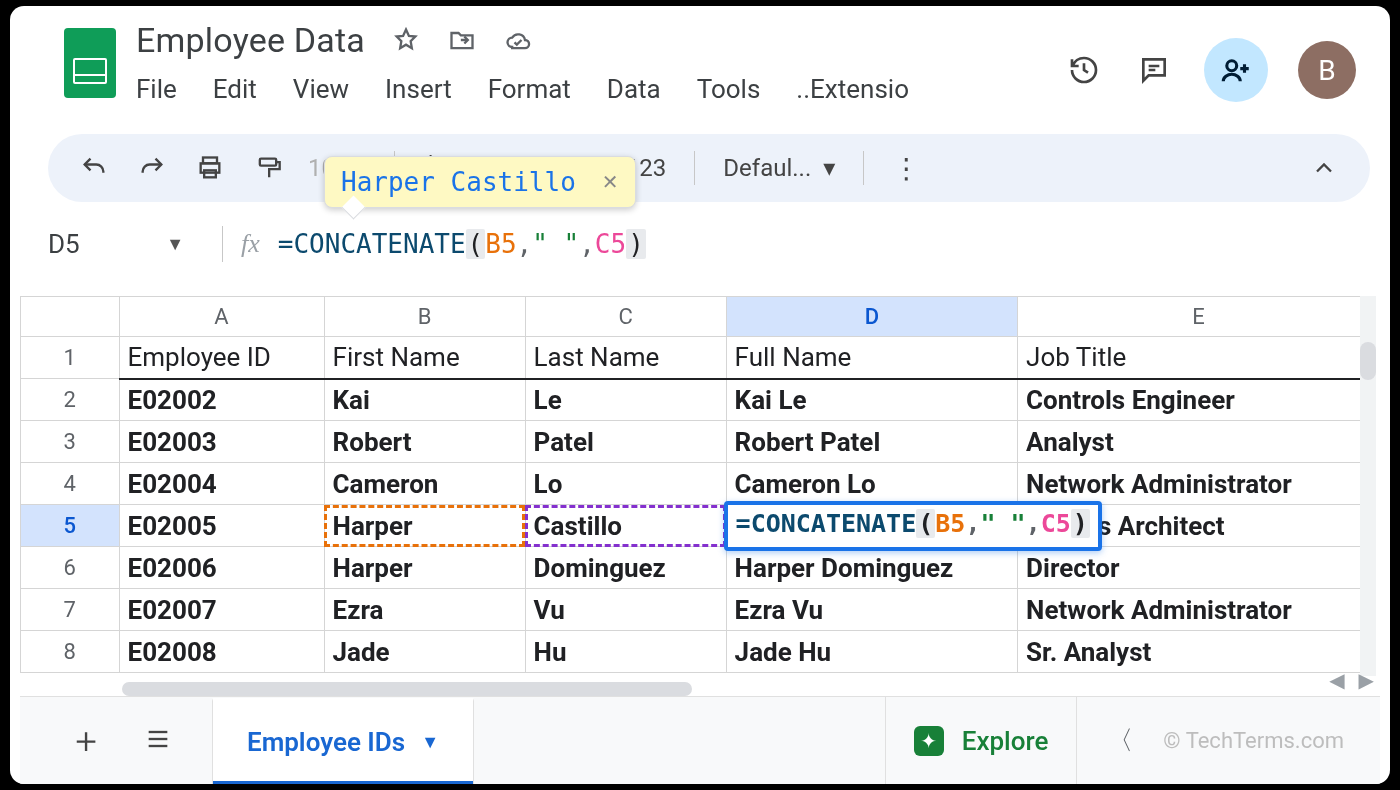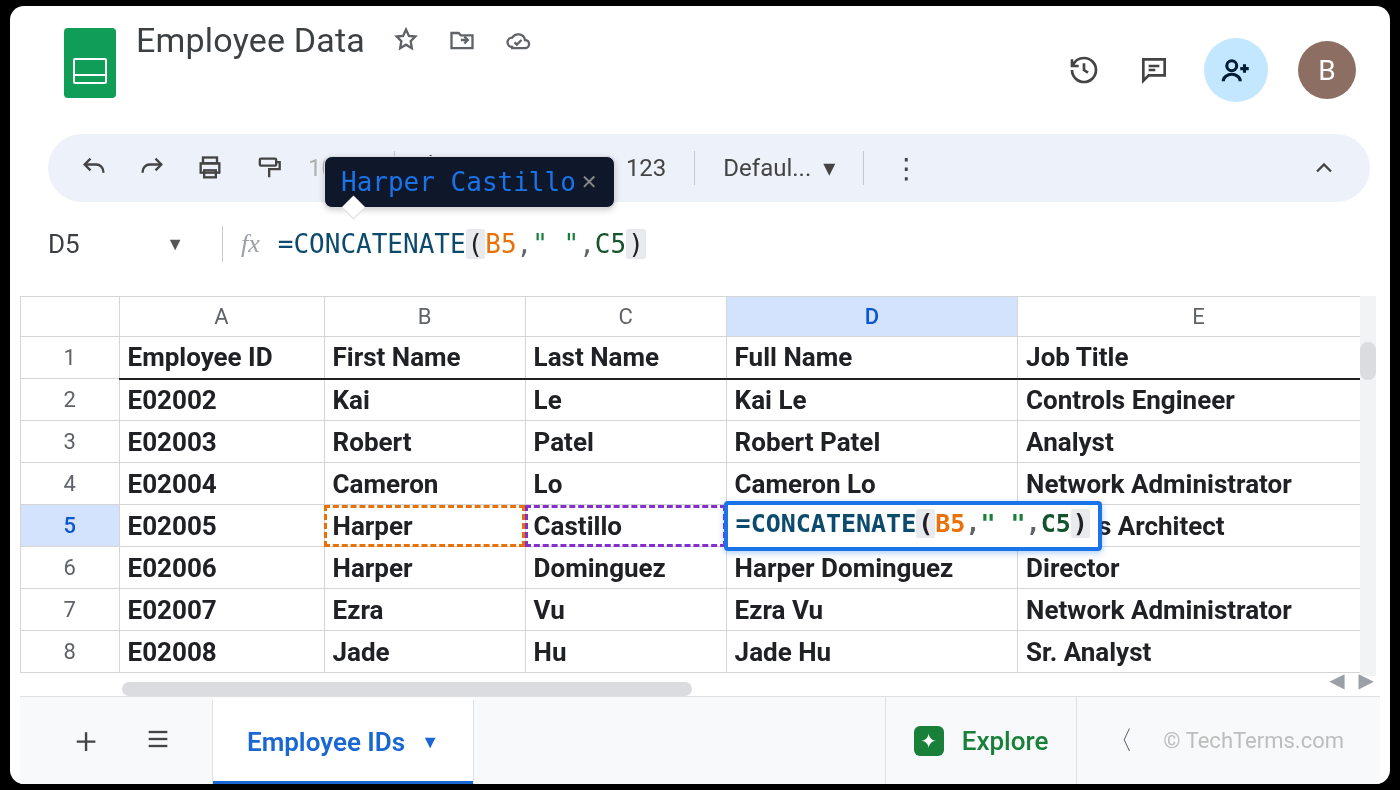--- a/index.html
+++ b/index.html
@@ -33,49 +33,49 @@
   .tb-btn svg { width:28px; height:28px; stroke:#444; fill:none; stroke-width:2; }
   .tb-sep { width:1px; height:34px; background:#c7c7c7; margin:0 6px; }
   .tb-zoom { color:#b0b0b0; font-size:24px; }
   .tb-font { font-size:24px; color:#444; }
   .tb-drop { display:flex; align-items:center; gap:12px; }
   .tb-more { font-size:28px; }
   .tb-collapse { margin-left:auto; }
   .tb-collapse svg{stroke:#444;}
 
   
-  .result-pop { position:absolute; left:276px; top:22px; background:#0f172a; border:1px solid #dadce0; border-radius:8px; box-shadow:0 2px 6px rgba(0,0,0,.2); padding:10px 16px; display:flex; align-items:center; gap:5px; font-family:Consolas,Menlo,monospace; font-size:26px; }
+  .result-pop { position:absolute; left:276px; top:22px; background:#fef9c3; border:1px solid #dadce0; border-radius:8px; box-shadow:0 2px 6px rgba(0,0,0,.2); padding:10px 16px; display:flex; align-items:center; gap:26px; font-family:Consolas,Menlo,monospace; font-size:26px; }
   .result-pop .val { color:#1a73e8; }
   .result-pop .x { color:#888; font-size:20px; font-family:Arial; }
   .result-pop::after { content:""; position:absolute; left:20px; bottom:-9px; width:16px; height:16px; background:#fff; border-left:1px solid #dadce0; border-bottom:1px solid #dadce0; transform:rotate(-45deg); }
 
   
   .fxbar { display:flex; align-items:center; height:56px; margin:14px 20px 0 38px; font-size:26px; color:#3c4043; }
   .namebox { width:156px; display:flex; align-items:center; justify-content:space-between; padding-right:20px;gap:24px; }
   .namebox .caret { font-size:18px; color:#555; }
   .fxsep { width:1px; height:36px; background:#c7c7c7; margin:0 18px; }
   .fx-sym { font-style:italic; font-family:Georgia,serif; color:#9aa0a6; font-size:26px; margin-right:18px; }
   .formula { font-family:Consolas,Menlo,monospace; font-size:26px; }
   .tok-fn { color:#0c4a6e; }
   .tok-paren { color:#202124; background:#e8eaed; border-radius:2px; padding:0 2px;}
   .tok-b5 { color:#e8710a; }
-  .tok-c5 { color:#14532d; }
+  .tok-c5 { color:#ec4899; }
   .tok-str { color:#188038; }
   .tok-comma { color:#5f6368; }
 
   
   .grid-wrap { position:absolute; left:10px; right:20px; top:290px; bottom:104px; overflow:hidden; }
   table.sheet { border-collapse:collapse; width:1360px; table-layout:fixed; }
   .sheet th, .sheet td { border:1px solid #d5d5d5; font-size:26px; color:#202124; text-align:left; vertical-align:middle; overflow:hidden; white-space:nowrap;font-weight:bold; }
   .sheet thead th { height:40px; background:#fff; font-weight:400; color:#5f6368; text-align:center; font-size:22px; }
   .sheet .corner { width:98px; background:#fff; }
   .colA{width:204px;} .colB{width:200px;} .colC{width:200px;} .colD{width:290px;} .colE{width:360px;}
   .sheet tbody th { width:98px; background:#fff; font-weight:400; color:#5f6368; text-align:center; font-size:22px; height:42px; }
   .sheet tbody td { padding:4px 8px; height:42px; }
-  .hdr-row td { font-weight:700; border-bottom:2.5px solid #202124;margin-left:24px; }
+  .hdr-row td { font-weight:400; border-bottom:2.5px solid #202124;margin-left:24px; }
   thead th.sel { background:#d3e3fd; color:#0b57d0; font-weight:500; }
   tbody th.sel { background:#d3e3fd; color:#0b57d0; font-weight:500; }
 
   
   .ref-b5 { outline:3px dashed #e8710a; outline-offset:-3px; }
   .ref-c5 { outline:3px dashed #8430ce; outline-offset:-3px; }
 
   
   .edit-cell { position:relative; padding:0 !important; overflow:visible !important; }
   .edit-box { position:absolute; left:-3px; top:-4px; height:50px; min-width:338px; background:#fff; border:4px solid #1a73e8; border-radius:4px; box-shadow:0 2px 6px rgba(26,115,232,.35); padding:4px 8px; font-family:Consolas,Menlo,monospace; font-size:25px; white-space:nowrap; z-index:5; }
@@ -122,20 +122,30 @@
                 <path d="M3 6h6l2 2h10v11H3z"></path>
                 <path d="M11 12h5M14 9l3 3-3 3"></path>
               </svg>
             </div>
       <div class="title-icon">
               <svg viewBox="0 0 24 24">
                 <path d="M7 18a4 4 0 010-8 6 6 0 0111 2 3.5 3.5 0 010 7H7z"></path>
                 <path d="M9 14l2 2 4-4"></path>
               </svg>
             </div>
+    </div>
+    <div class="menus">
+      <span>File</span>
+      <span>Edit</span>
+      <span>View</span>
+      <span>Insert</span>
+      <span>Format</span>
+      <span>Data</span>
+      <span>Tools</span>
+      <span>..Extensio</span>
     </div>
   </div>
   <div class="right-icons">
     <div class="ri">
             <svg viewBox="0 0 24 24">
               <path d="M12 7v5l3 2"></path>
               <path d="M3 12a9 9 0 109-9 9 9 0 00-8.5 6"></path>
               <path d="M3 4v5h5"></path>
             </svg>
           </div>

